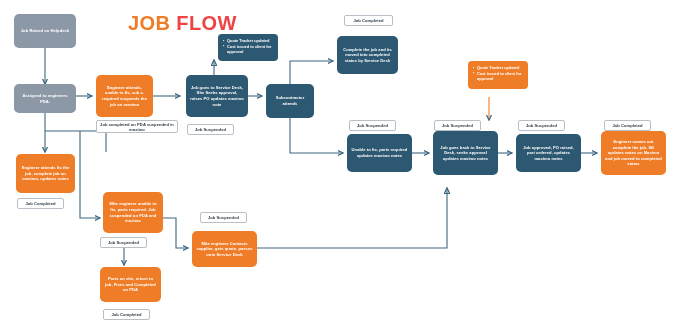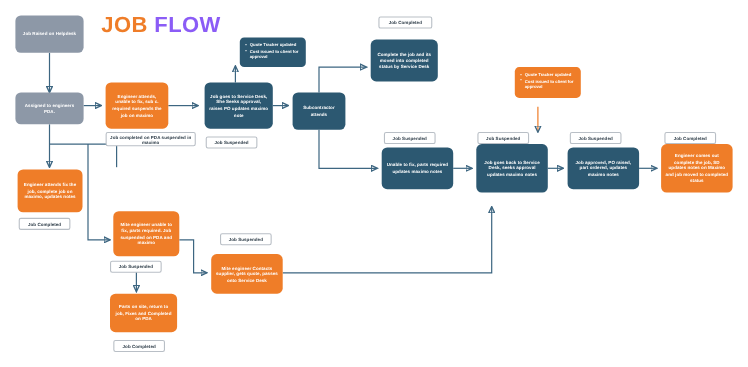--- a/index.html
+++ b/index.html
@@ -76,22 +76,22 @@
     padding: 1px 2px;
   }
   .title {
     position: absolute;
     font-size: 20px;
     font-weight: bold;
     letter-spacing: 0.4px;
     white-space: nowrap;
     z-index: 5;
   }
-  .title .a { color: #ef7d28; }
-  .title .d { color: #8b5cf6; }
+  .title .a { color: #ef7d28; margin-left: 36px; }
+  .title .d { color: #ef4444; }
   svg.wires {
     position: absolute;
     left: 0; top: 0;
     width: 680px;
     height: 334px;
     z-index: 1;
     overflow: visible;
   }
   svg.wires path, svg.wires line { fill: none; stroke: #3d6681; stroke-width: 1.1; }
   svg.wires .og { stroke: #ef7d28; }

